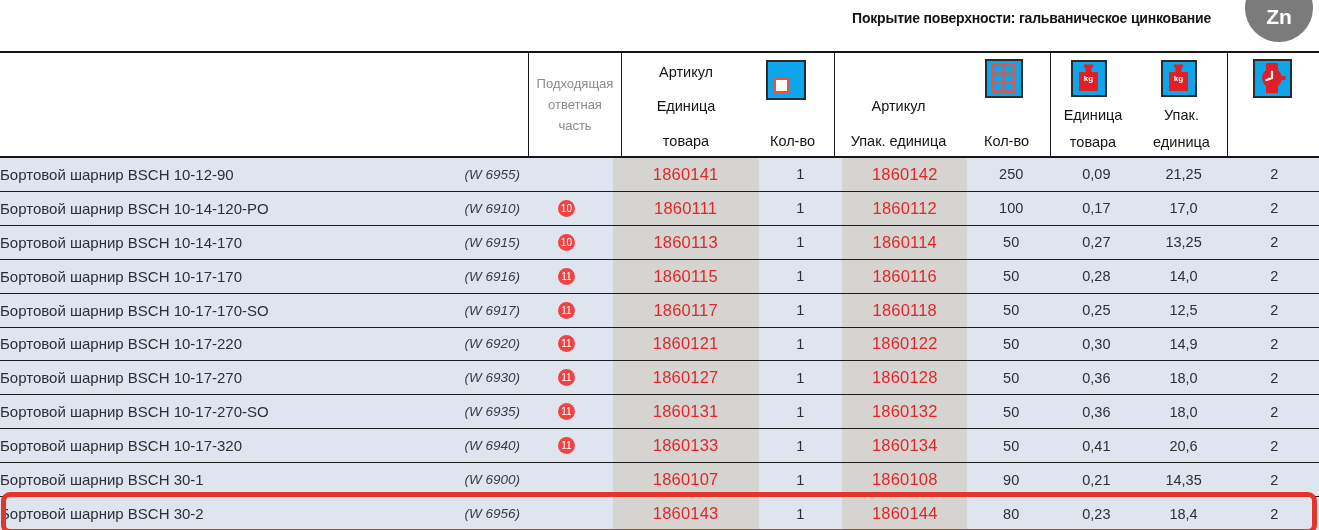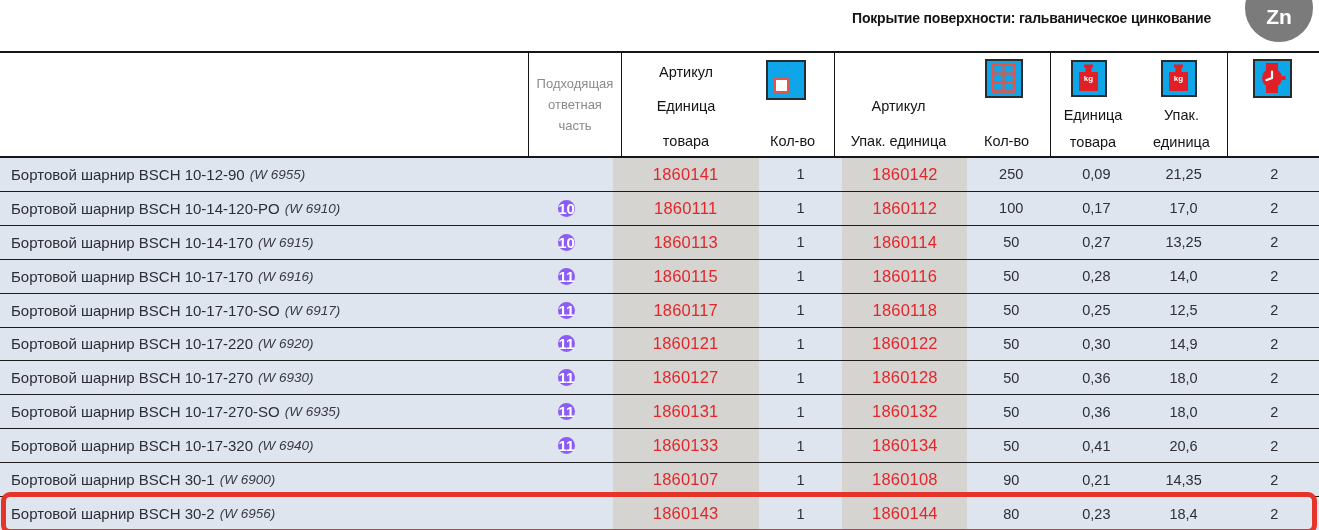--- a/index.html
+++ b/index.html
@@ -33,34 +33,34 @@
   .icon-w1{left:20px;top:7px;width:36px;height:37px;}
   .icon-w2{left:110px;top:7px;width:36px;height:37px;}
   .icon-watch{left:25px;top:6px;width:39px;height:39px;}
   .iconbox svg{position:absolute;left:0;top:0;}
   
   .tbody{position:absolute;left:0;top:158px;width:1319px;height:372px;display:flex;flex-direction:column;}
   .t-row{flex:1;display:flex;background:#dfe5ee;box-sizing:border-box;}
   .t-row + .t-row{border-top:1px solid #1c1c1c;}
   .cell{display:flex;align-items:center;justify-content:center;box-sizing:border-box;
         font-size:14.5px;color:#2e2e36;}
-  .c-name{width:528px;justify-content:flex-start;padding-left:11px;font-size:15px;white-space:nowrap;}
+  .c-name{width:528px;justify-content:space-between;font-size:15px;white-space:nowrap;}
   .c-cp{width:94px;}
   .c-a1{width:148px;}
   .c-q1{width:85px;}
   .c-a2{width:127px;}
   .c-q2{width:89px;}
   .c-w1{width:84px;}
   .c-w2{width:93px;}
   .c-dl{width:91px;}
   .gray{background:#d6d4d1;}
   .article{color:#e42529;font-size:16.5px;letter-spacing:0.2px;}
   .nm-note{font-style:italic;font-size:13.5px;margin-left:5px;color:#3a3a42;}
-  .cp-badge{width:17px;height:17px;border-radius:50%;background:#8b5cf6;color:#fff;
-            font-size:15px;font-weight:bold;display:inline-flex;align-items:center;justify-content:center;}
+  .cp-badge{width:17px;height:17px;border-radius:50%;background:#ef4444;color:#fff;
+            font-size:10px;font-weight:normal;display:inline-flex;align-items:center;justify-content:center;}
   
   .highlight-box{position:absolute;left:1px;width:1316px;top:487px;height:41px;box-sizing:border-box;
                  border:5px solid #e5352b;border-radius:9px;pointer-events:none;}
 </style>
 </head>
 <body>
 
 <div class="page-title">Покрытие поверхности: гальваническое цинкование</div>
 <div class="zn-badge">
   <span>Zn</span>

